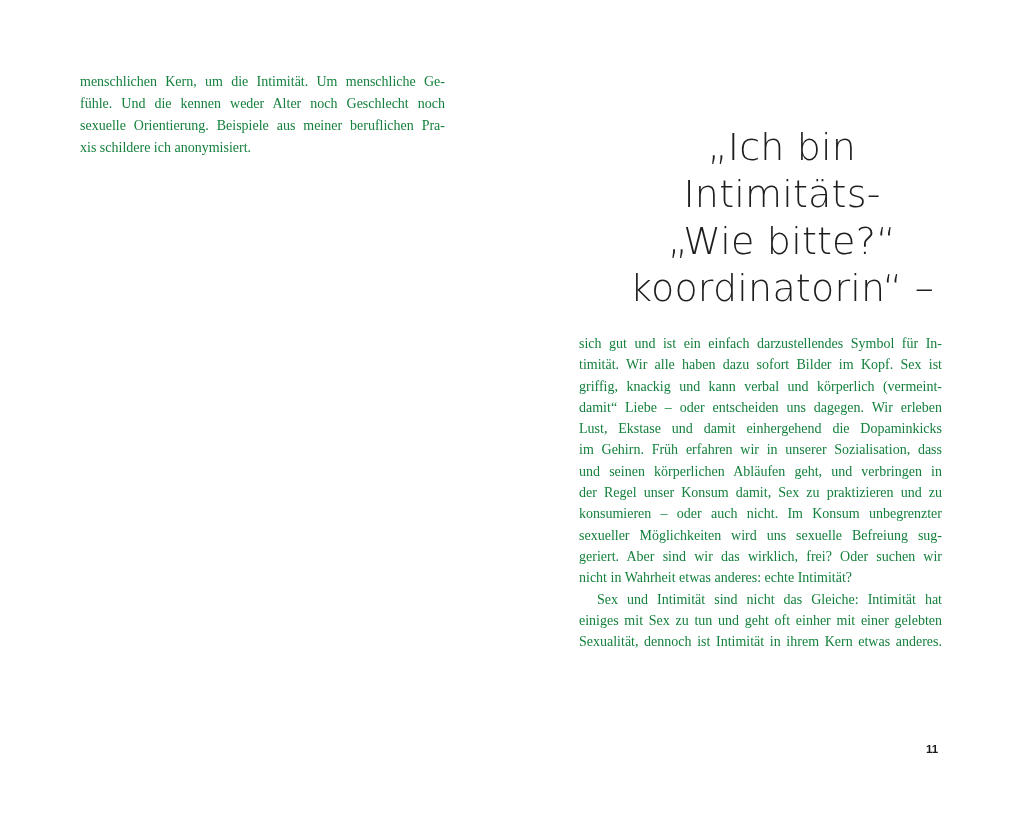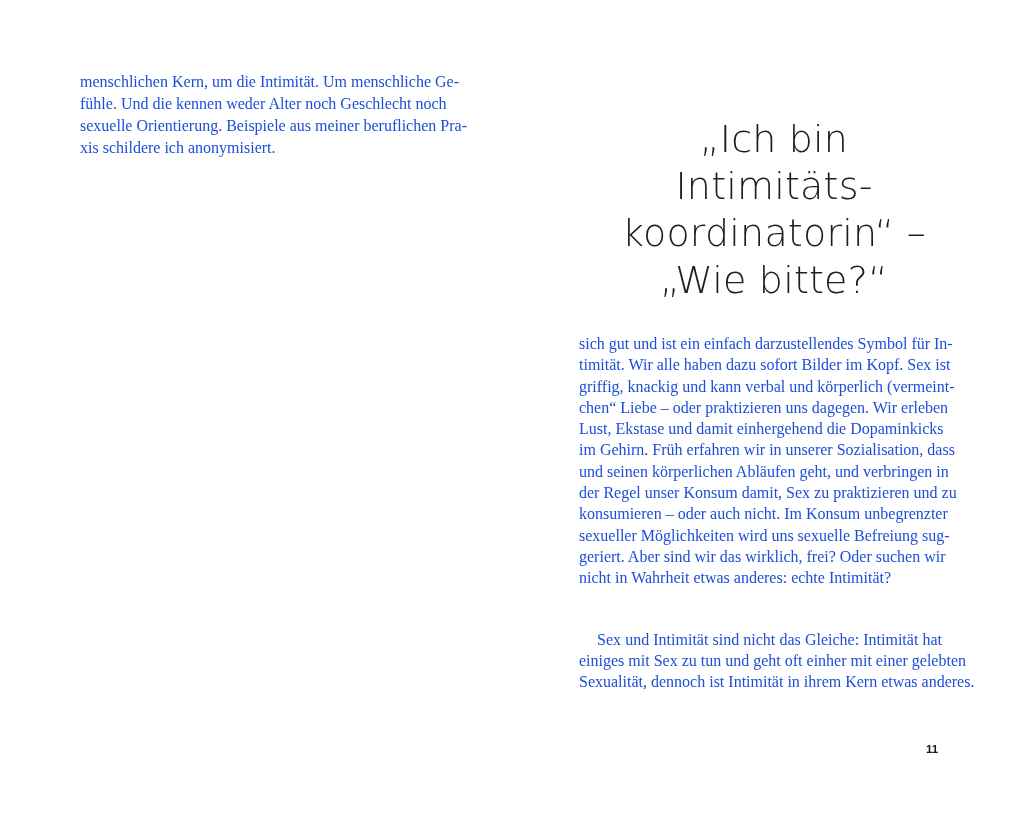--- a/index.html
+++ b/index.html
@@ -18,23 +18,23 @@
       position: absolute;
       top: 0;
       height: 813px;
       width: 510px;
     }
     .page-left { left: 0; }
     .page-right { left: 510px; }
 
     .body-text {
       font-family: "Liberation Serif", "DejaVu Serif", serif;
-      font-size: 16px;
+      font-size: 14px;
       line-height: 21.3px;
-      color: #1d4ed8;
+      color: #15803d;
     }
     .line {
       display: block;
       white-space: nowrap;
       text-align: justify;
       text-align-last: justify;
     }
     .line.last {
       text-align-last: left;
     }
@@ -66,21 +66,21 @@
       white-space: nowrap;
     }
 
     .right-column {
       position: absolute;
       left: 579px;
       top: 333px;
       width: 363px;
     }
     .hang-quote { margin-left: -5px; }
-    .para-indent { text-indent: 18px; margin-top: 40px; }
+    .para-indent { text-indent: 18px; }
 
     .page-number {
       position: absolute;
       left: 926px;
       top: 743px;
       font-family: "Liberation Sans", "DejaVu Sans", sans-serif;
       font-weight: bold;
       font-size: 11.5px;
       color: #1a1a1a;
       text-align: right;
@@ -92,33 +92,33 @@
 <div class="page page-left"></div>
 <div class="page page-right"></div>
 
 <div class="body-text left-column">
   <span class="line">menschlichen Kern, um die Intimität. Um menschliche Ge-</span>
   <span class="line">fühle. Und die kennen weder Alter noch Geschlecht noch</span>
   <span class="line">sexuelle Orientierung. Beispiele aus meiner beruflichen Pra-</span>
   <span class="line last">xis schildere ich anonymisiert.</span>
 </div>
 
-<h1 class="chapter-title" style="margin:8px;">
+<h1 class="chapter-title" style="margin:16px;">
   <span class="tline">„Ich bin</span>
   <span class="tline">Intimitäts-</span>
+  <span class="tline">„Wie bitte?“</span>
   <span class="tline">koordinatorin“ –</span>
-  <span class="tline">„Wie bitte?“</span>
 </h1>
 
 <div class="body-text right-column">
   <div class="paragraph">
     <span class="line">sich gut und ist ein einfach darzustellendes Symbol für In-</span>
     <span class="line">timität. Wir alle haben dazu sofort Bilder im Kopf. Sex ist</span>
     <span class="line">griffig, knackig und kann verbal und körperlich (vermeint-</span>
-    <span class="line">chen“ Liebe – oder praktizieren uns dagegen. Wir erleben</span>
+    <span class="line">damit“ Liebe – oder entscheiden uns dagegen. Wir erleben</span>
     <span class="line">Lust, Ekstase und damit einhergehend die Dopaminkicks</span>
     <span class="line">im Gehirn. Früh erfahren wir in unserer Sozialisation, dass</span>
     <span class="line">und seinen körperlichen Abläufen geht, und verbringen in</span>
     <span class="line">der Regel unser Konsum damit, Sex zu praktizieren und zu</span>
     <span class="line">konsumieren – oder auch nicht. Im Konsum unbegrenzter</span>
     <span class="line">sexueller Möglichkeiten wird uns sexuelle Befreiung sug-</span>
     <span class="line">geriert. Aber sind wir das wirklich, frei? Oder suchen wir</span>
     <span class="line last">nicht in Wahrheit etwas anderes: echte Intimität?</span>
   </div>
   <div class="paragraph">

